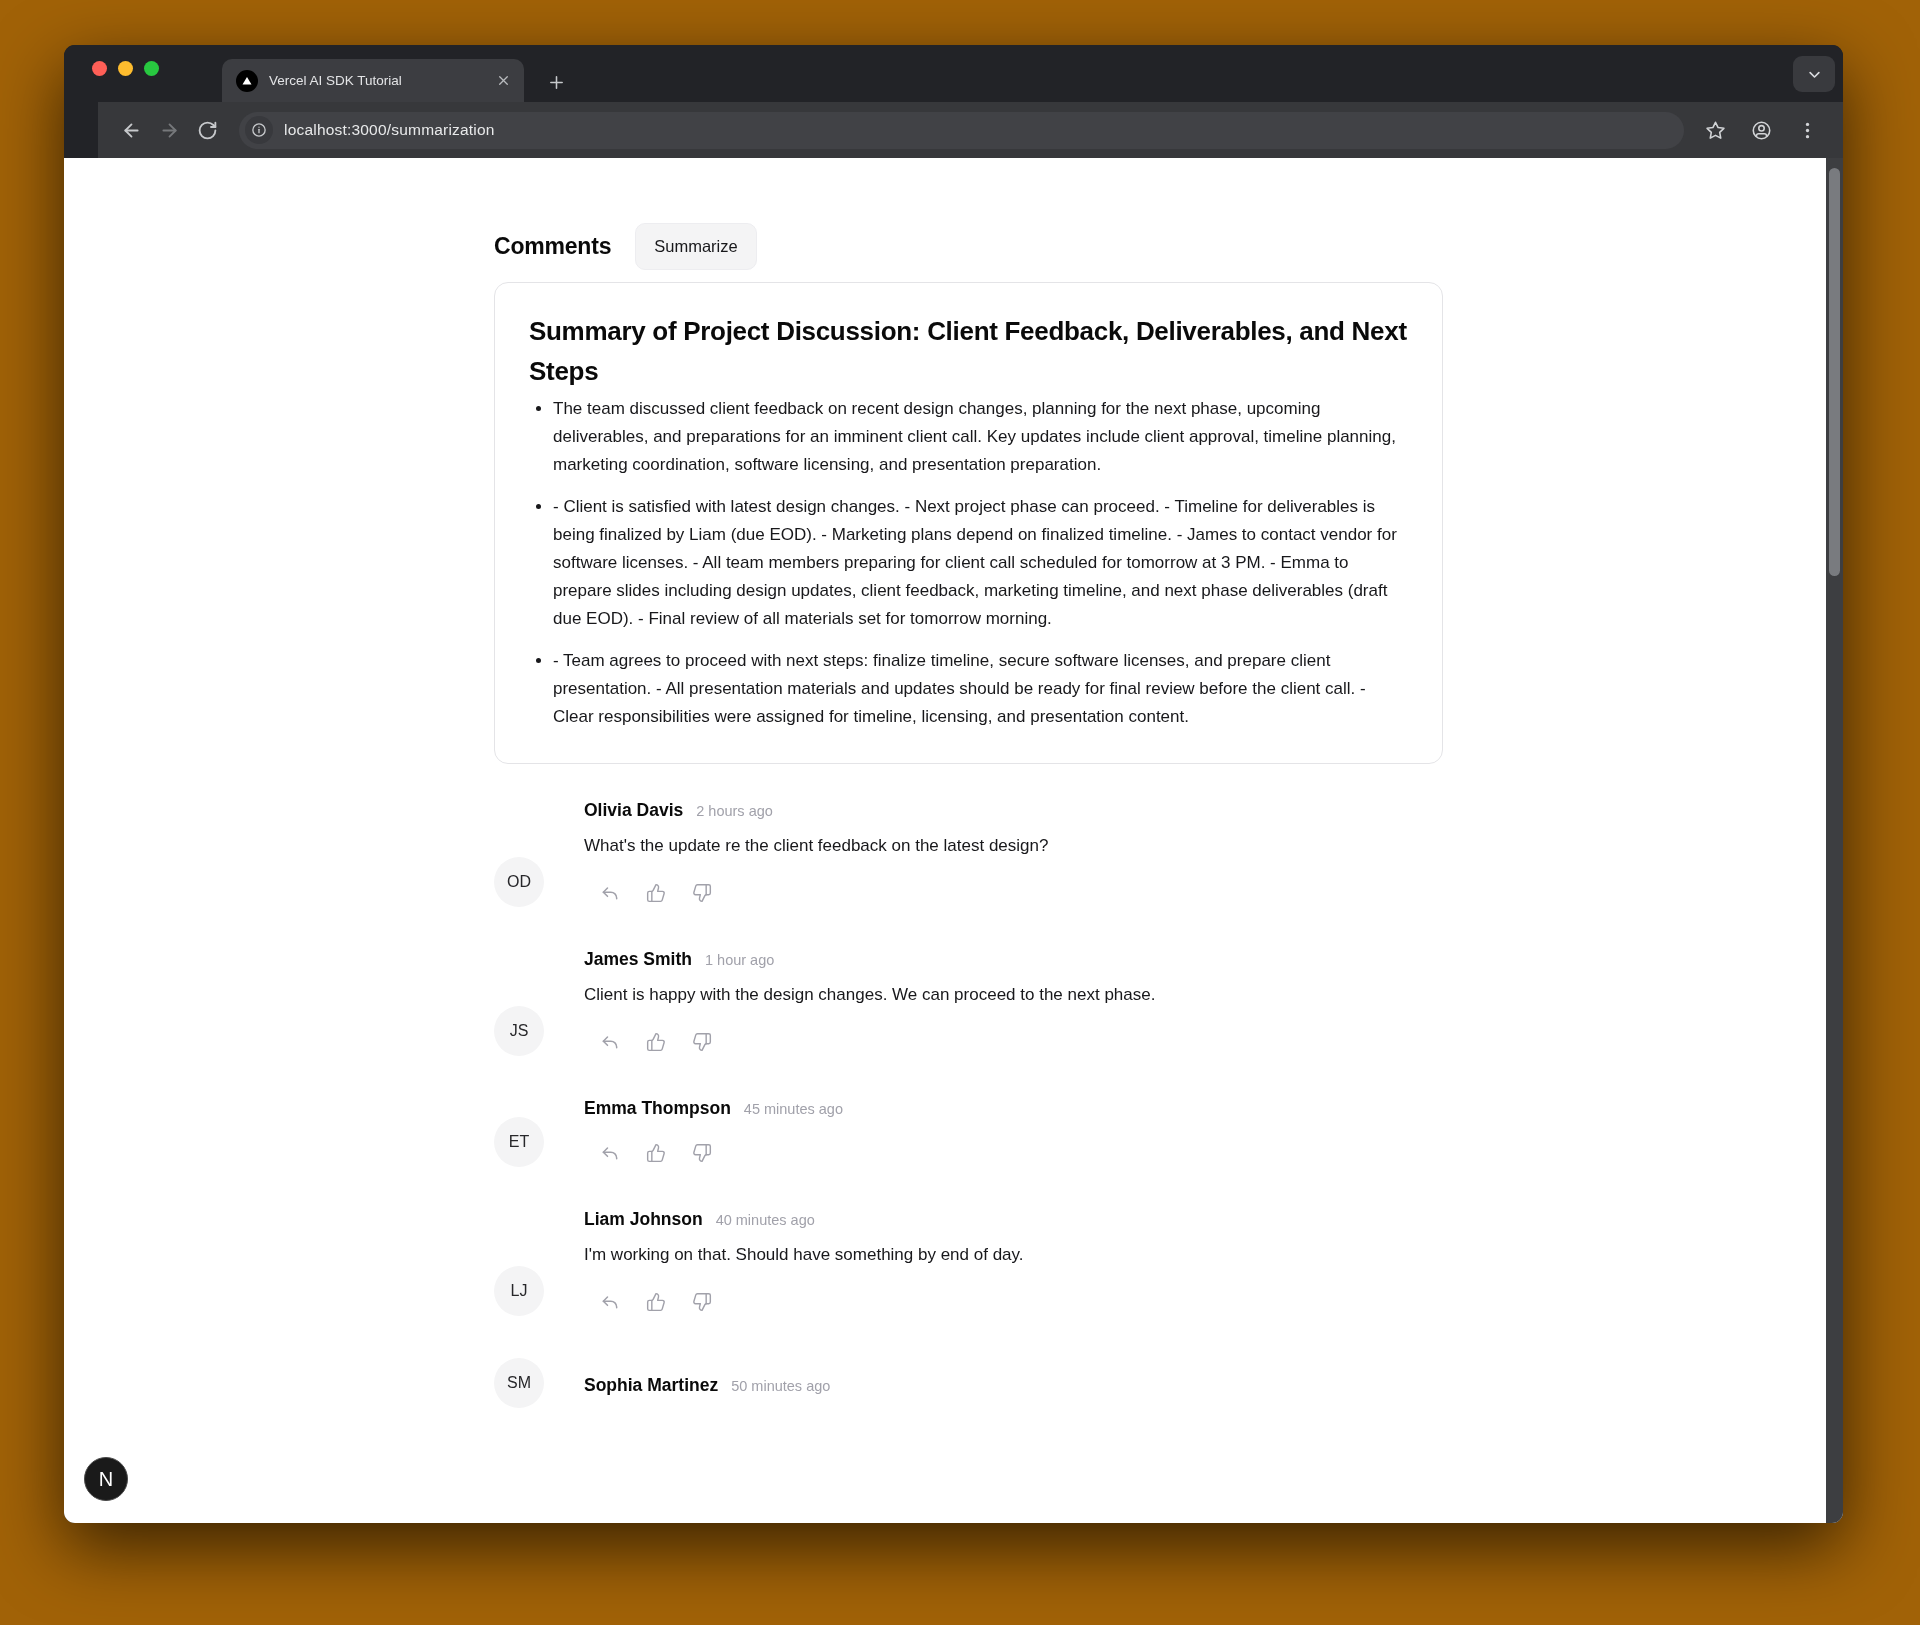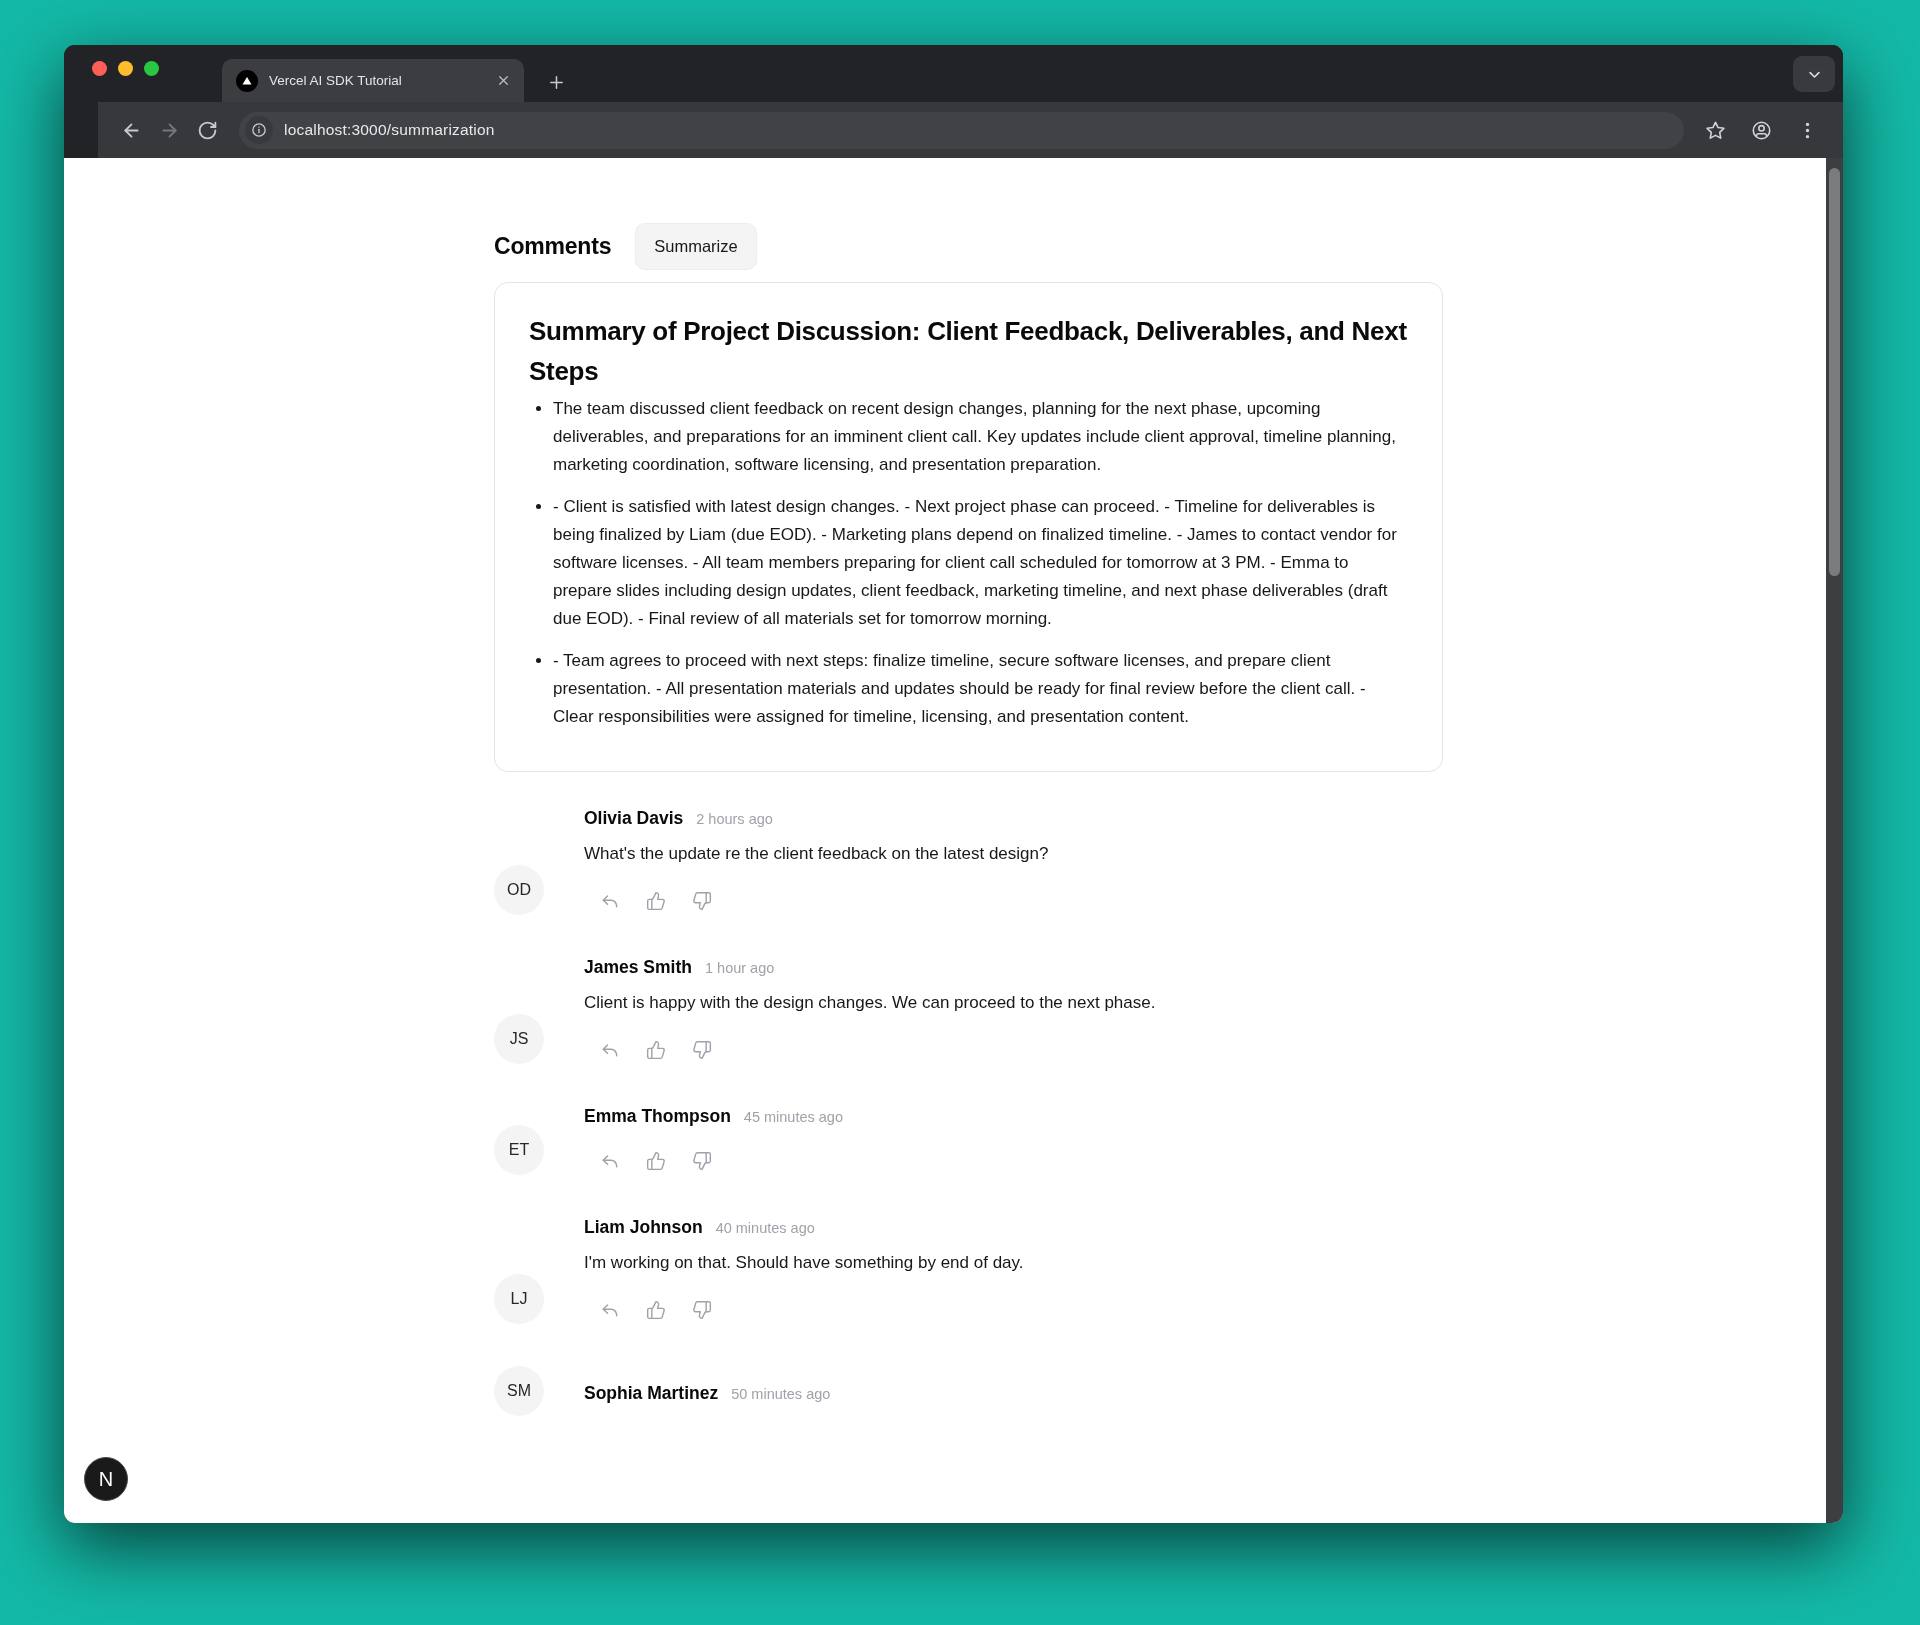--- a/index.html
+++ b/index.html
@@ -1,17 +1,17 @@
 <!DOCTYPE html>
 <html><head>
 <meta charset="utf-8">
 <style>
   * { margin:0; padding:0; box-sizing:border-box; }
   html,body { width:1920px; height:1625px; background:#000; font-family:"Liberation Sans","DejaVu Sans",sans-serif; }
-  .screen { position:relative; width:1920px; height:1625px; background:#14b8a6; overflow:hidden; }
+  .screen { position:relative; width:1920px; height:1625px; background:#a16207; overflow:hidden; }
 
   
   .browser-window { position:absolute; left:64px; top:45px; width:1779px; height:1478px;
     border-radius:11px; overflow:hidden; background:#222327; box-shadow:0 24px 70px rgba(0,0,0,.65); }
 
   
   .tabstrip { position:relative; height:57px; background:#222327; }
   .traffic { position:absolute; top:16px; left:28px; display:flex; gap:11px; }
   .traffic span { width:15px; height:15px; border-radius:50%; display:block; }
   .t-red { background:#ff5f57; } .t-yellow { background:#febc2e; } .t-green { background:#28c840; }
@@ -50,21 +50,21 @@
 
   .page-header { display:flex; align-items:center; gap:24px; margin-bottom:12px; }
   .page-title { font-size:23px; font-weight:700; color:#0a0a0a; letter-spacing:-.2px; }
   .summarize-btn { font-size:16.5px; font-weight:500; color:#18181b; background:#f4f4f5;
     border:1px solid #ededf0; border-radius:10px; padding:13px 18px; cursor:pointer; font-family:inherit; }
 
   .summary-card { border:1px solid #e4e4e7; border-radius:14px; padding:28px 34px 24px 34px; background:#fff; }
   .summary-title { font-size:26px; line-height:40px; font-weight:700; color:#0a0a0a; letter-spacing:-.3px; max-width:880px; margin-bottom:4px; }
   .summary-list { list-style:disc; padding-left:24px; }
   .summary-list li { font-size:17px; line-height:28px; color:#18181b; margin-bottom:14px; }
-  .summary-list li:last-child { margin-bottom:16px; }
+  .summary-list li:last-child { margin-bottom:8px; }
 
   .comments { margin-top:36px; }
   .comment { display:flex; gap:40px; margin-bottom:42px;align-items:flex-end; }
   .avatar { width:50px; height:50px; border-radius:50%; background:#f4f4f5; color:#27272a;
     display:flex; align-items:center; justify-content:center; font-size:16px; flex:none; }
   .c-body { flex:1; min-width:0; }
   .c-head { display:flex; align-items:baseline; gap:13px; }
   .c-name { font-size:17.5px; font-weight:700; color:#0a0a0a; }
   .c-time { font-size:14.5px; color:#a1a1aa; }
   .c-text { margin-top:12px; font-size:17px; line-height:26px; color:#18181b; }

